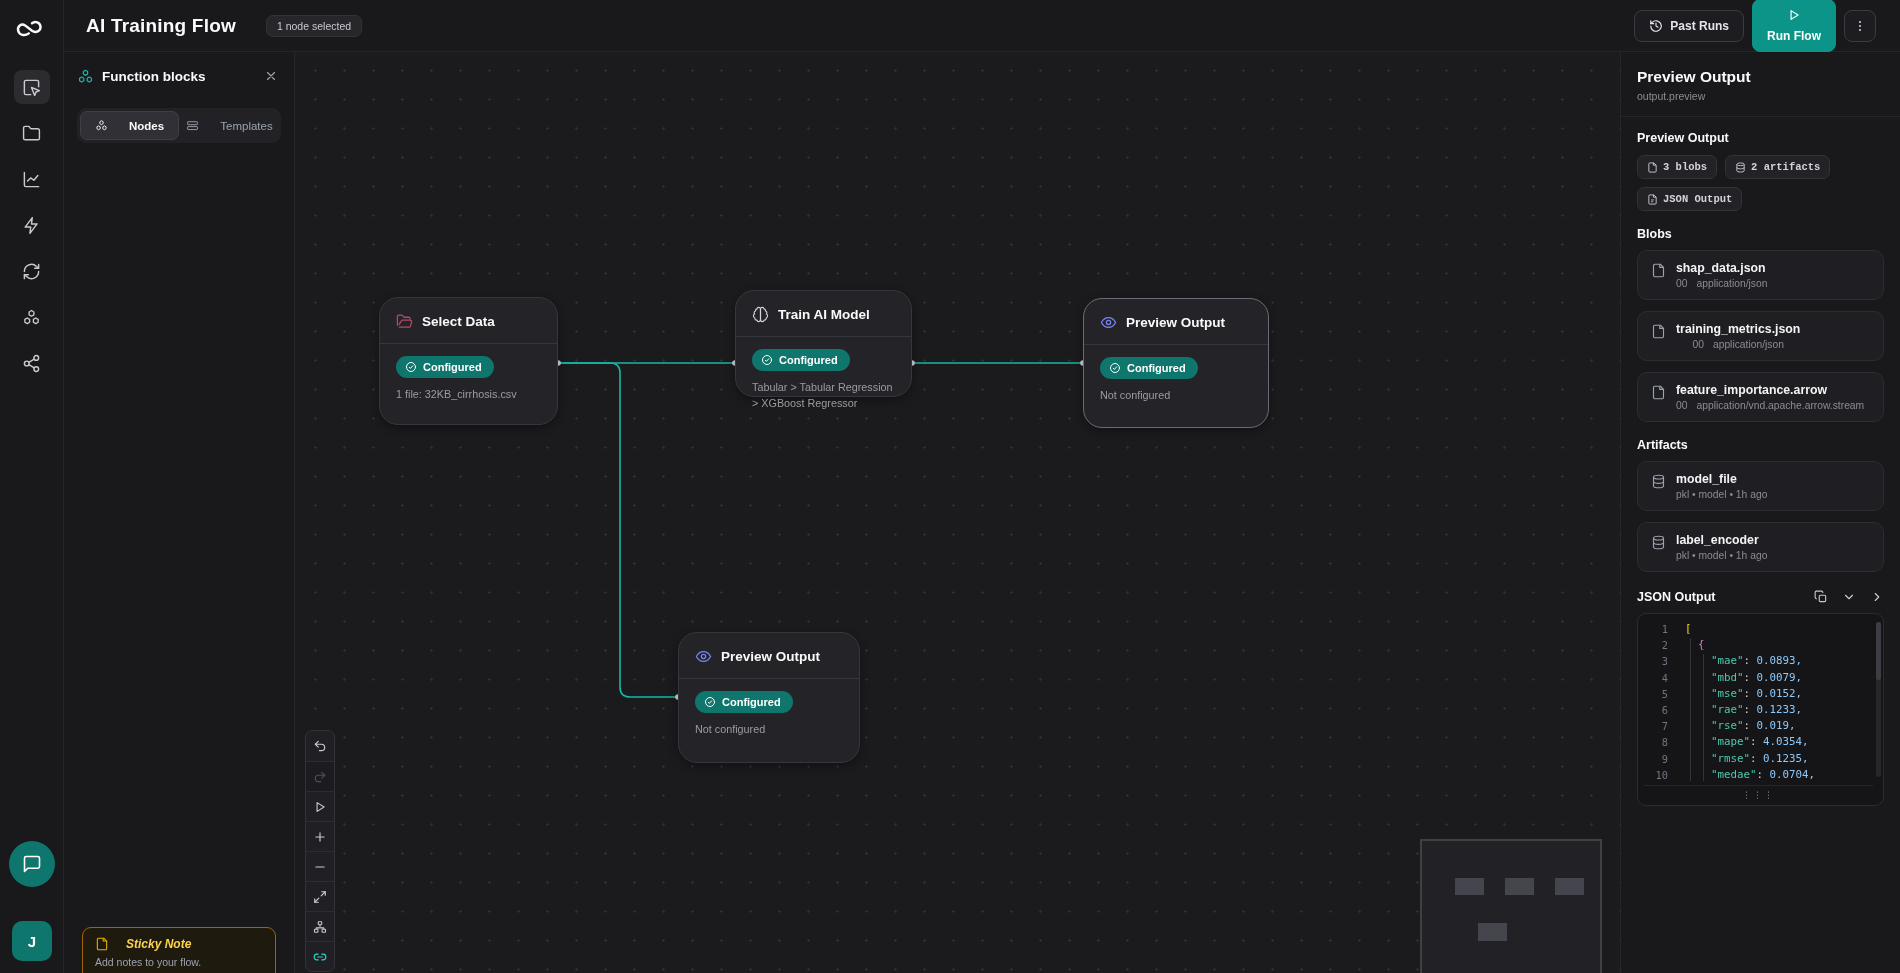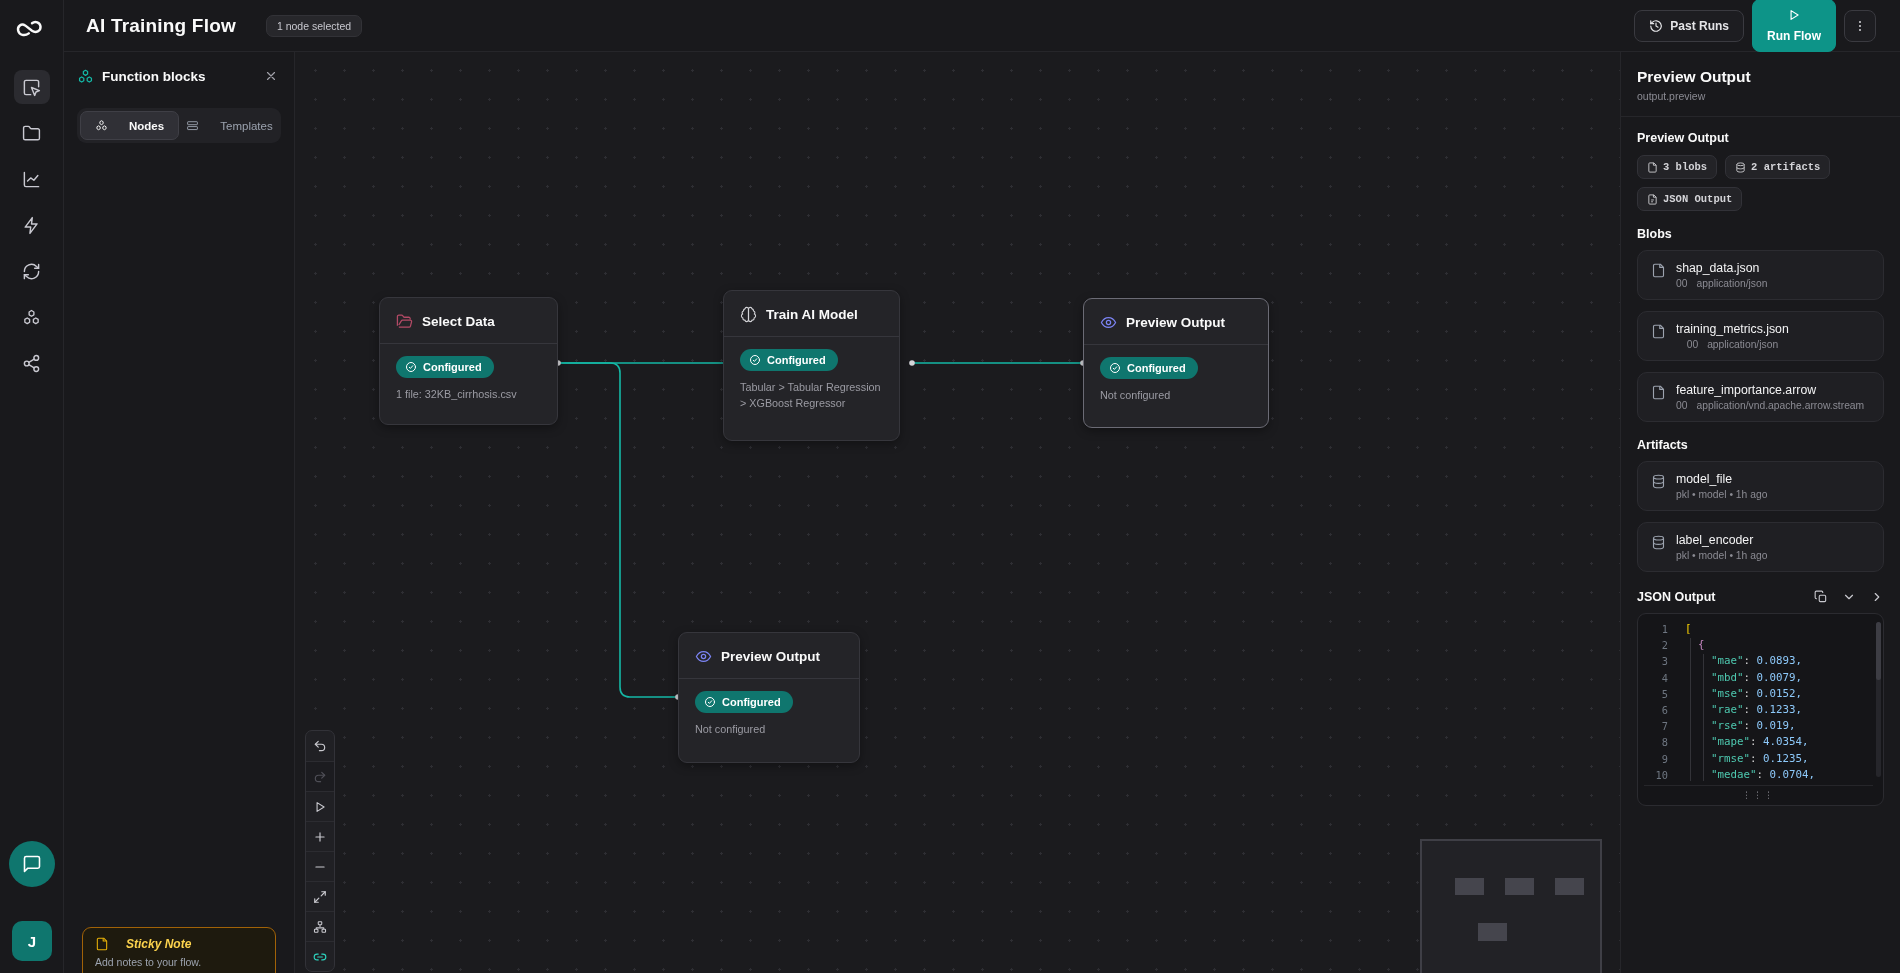--- a/index.html
+++ b/index.html
@@ -57,21 +57,21 @@
     border:1px solid #a16207; border-radius:9px; padding:9px 12px; cursor:grab; }
   .sticky-note .sn-row { display:flex; align-items:flex-end; gap:17px;font-style:italic; }
   .sticky-note svg { width:14px; height:14px; color:#eab308; }
   .sn-title { font-size:12px; font-weight:700; color:#fcd34d; }
   .sn-desc { font-size:10.5px; color:#9ca3af; margin-top:5px; }
 
   
   .canvas { position:relative; flex:1; background-color:#1b1b1e; overflow:hidden;
     background-image:radial-gradient(circle,#2e2e33 1px,transparent 1.4px); background-size:29px 29px; background-position:6px 4px; }
   .edges { position:absolute; inset:0; pointer-events:none; }
-  .node { position:absolute; background:#242428; border:1px solid #36363c; border-radius:9px;
+  .node { position:absolute; background:#242428; border:1px solid #36363c; border-radius:19px;
     box-shadow:0 3px 10px rgba(0,0,0,.35); cursor:grab; }
   .node.selected { border-color:#6b6b75; }
   .node-head { display:flex; align-items:center; gap:9px; padding:15px 16px 13px; border-bottom:1px solid #36363c; }
   .node-head svg { width:17px; height:17px; }
   .node-title { font-size:13.5px; font-weight:700; color:#fafafa; }
   .node-body { padding:12px 16px 14px; }
   .cfg-badge { display:inline-flex; align-items:center; gap:6px; background:#0f766e; color:#fff;
     font-size:11px; font-weight:600; padding:5px 12px 5px 9px; border-radius:999px; }
   .cfg-badge svg { width:12px; height:12px; }
   .node-desc { margin-top:9px; font-size:10.8px; color:#9b9ba3; line-height:1.45; }
@@ -102,21 +102,21 @@
   .insp-scroll { padding:14px 16px; }
   .sec-title { font-size:12.5px; font-weight:700; color:#fafafa; }
   .chip-row { display:flex; gap:8px; margin-top:10px; flex-wrap:wrap;font-family:Liberation Mono, monospace; }
   .chip { display:inline-flex; align-items:center; gap:5px; background:#232327; border:1px solid #323238;
     color:#d4d4d8; font-size:10.5px; font-weight:600; border-radius:7px; padding:5px 9px; cursor:pointer; }
   .chip svg { width:11px; height:11px; }
   .group-title { font-size:12.5px; font-weight:700; color:#fafafa; margin:16px 0 9px; }
   .card { background:#1f1f23; border:1px solid #2c2c31; border-radius:10px; padding:10px 13px;
     display:flex; align-items:flex-start; gap:10px; margin-bottom:11px; cursor:pointer; }
   .card svg { width:15px; height:15px; color:#9ca3af; flex:0 0 15px; margin-top:2px; }
-  .card-name { font-size:12.3px; font-weight:400; color:#f4f4f5; }
+  .card-name { font-size:12.3px; font-weight:700; color:#f4f4f5; }
   .card-meta { font-size:10.3px; color:#8b8b93; margin-top:3px; display:flex; gap:9px;justify-content:center; }
   .json-head { display:flex; align-items:center; margin:18px 0 9px; }
   .json-head .sec-title { flex:1; }
   .jh-icons { display:flex; align-items:center; gap:14px; color:#c9c9cf; }
   .jh-icons svg { width:14px; height:14px; cursor:pointer; }
 
   .code-block { position:relative; background:#151518; border:1px solid #2b2b30; border-radius:9px;
     padding:7px 10px 2px 6px; font-family:"DejaVu Sans Mono",monospace; font-size:10.8px; }
   .code-lines { line-height:16.2px; }
   .cl { display:flex; white-space:pre; }
@@ -331,21 +331,21 @@
                   <circle cx="12" cy="12" r="9"></circle>
                     <path d="m8.5 12.5 2.3 2.3 4.7-5.3"></path>
                 </svg>
               </span>
               <span>Configured</span>
             </span>
             <div class="node-desc">1 file: 32KB_cirrhosis.csv</div>
           </div>
         </div>
 
-        <div class="node" style="left:428px; top:238px; width:177px; height:151px;">
+        <div class="node" style="left:440px; top:238px; width:177px; height:107px;">
           <div class="node-head">
             <span class="icon-gray">
               <svg viewBox="0 0 24 24" fill="none" stroke="currentColor" stroke-width="1.6" stroke-linejoin="round" width="17" height="17">
                 <path d="M12 4.5a2.5 2.5 0 0 0-4.96-.46 2.5 2.5 0 0 0-1.98 3 2.5 2.5 0 0 0-1.32 4.24 3 3 0 0 0 .34 5.58 2.5 2.5 0 0 0 2.96 3.08A2.5 2.5 0 0 0 12 19.5Z"></path>
                 <path d="M12 4.5a2.5 2.5 0 0 1 4.96-.46 2.5 2.5 0 0 1 1.98 3 2.5 2.5 0 0 1 1.32 4.24 3 3 0 0 1-.34 5.58 2.5 2.5 0 0 1-2.96 3.08A2.5 2.5 0 0 1 12 19.5Z"></path>
               </svg>
             </span>
             <span class="node-title">Train AI Model</span>
           </div>
           <div class="node-body">

